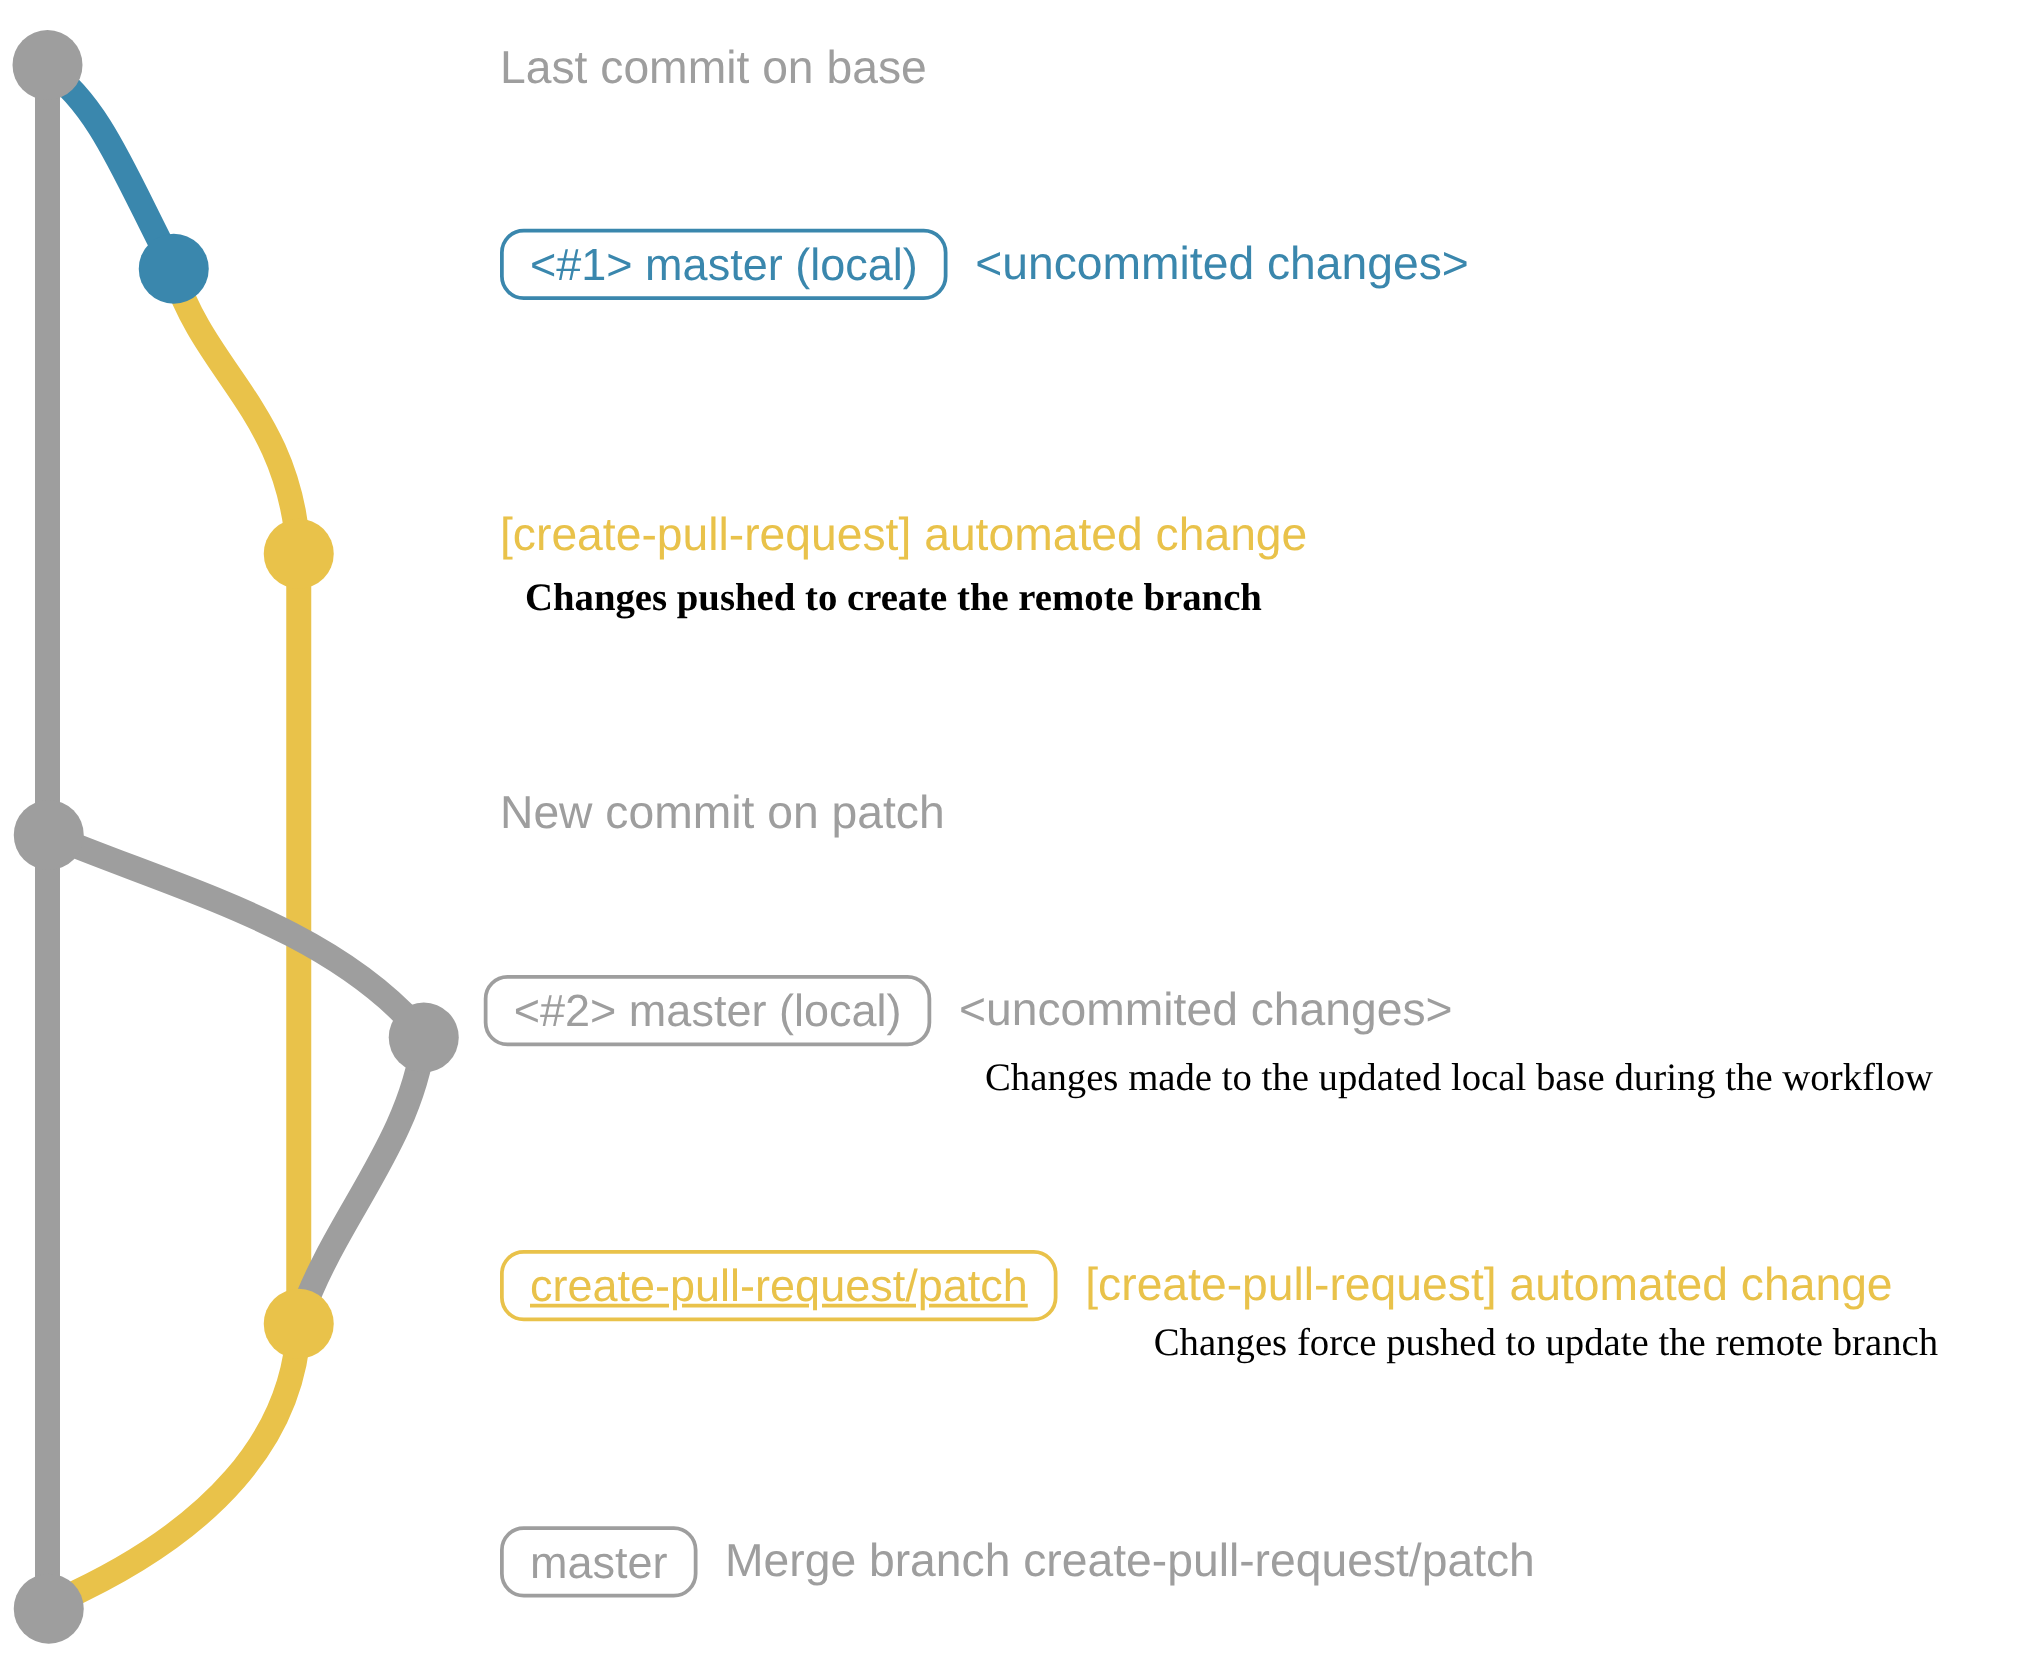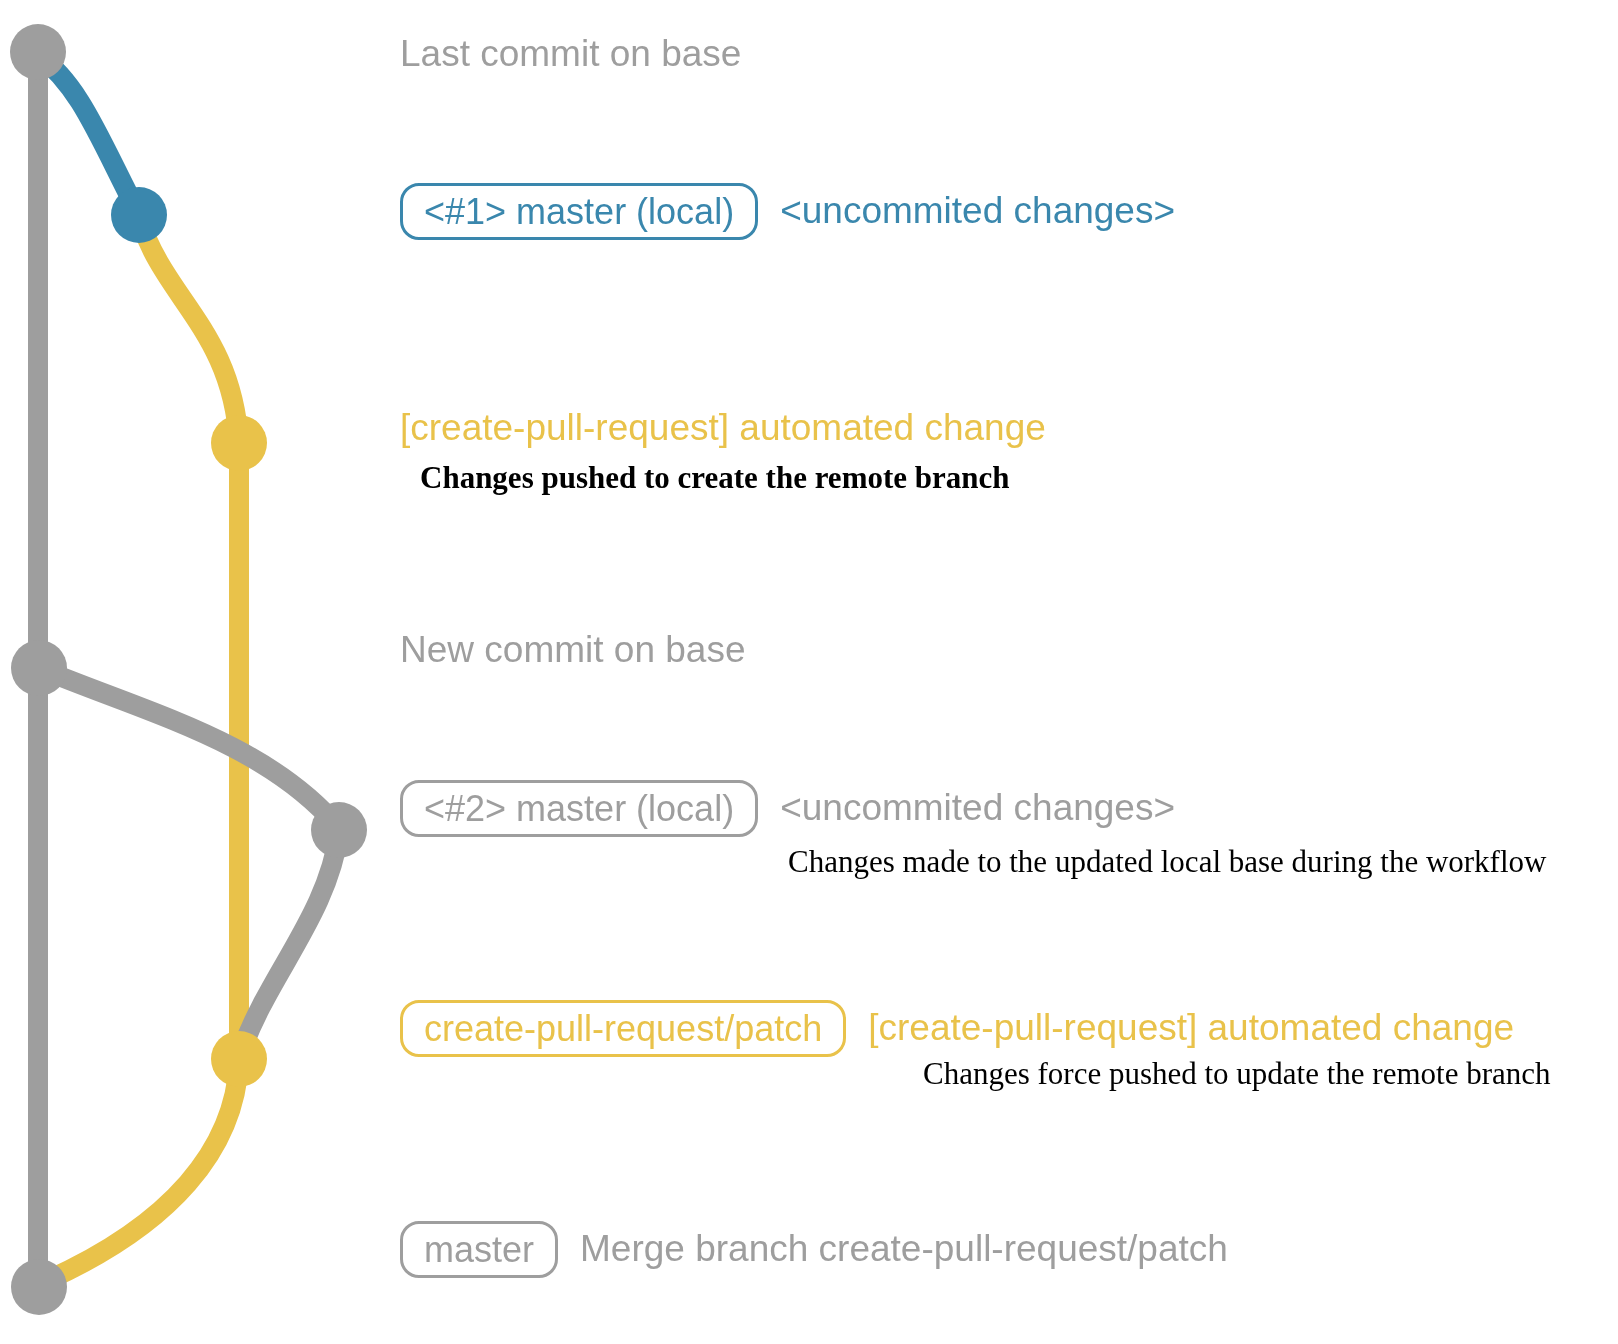--- a/index.html
+++ b/index.html
@@ -60,21 +60,21 @@
     height: 57px;
     padding: 0 21px;
     border-radius: 19px;
     border: 3px solid;
     font-family: "Liberation Sans", sans-serif;
     font-size: 36px;
     background: transparent;
   }
   .badge-blue   { border-color: var(--color-blue, #3a87ad);   color: var(--color-blue, #3a87ad); }
   .badge-gray   { border-color: var(--color-gray, #9e9e9e);   color: var(--color-gray, #9e9e9e); }
-  .badge-yellow { border-color: var(--color-yellow, #e9c24a); color: var(--color-yellow, #e9c24a); }
+  .badge-yellow { border-color: var(--color-yellow, #e9c24a); color: var(--color-yellow, #e9c24a); text-decoration: underline; }
 </style>
 </head>
 <body>
 
 <div class="canvas">
 
   <svg class="graph" width="430" height="1344" viewBox="0 0 430 1344">
 
     <path class="stroke-gray" d="M 38 52 L 38 1287"></path>
 
@@ -99,23 +99,23 @@
   <div class="ann sans-heading gray-text" style="left:400px; top:33px;">Last commit on base</div>
 
   <div class="ann badge-row" style="left:400px; top:183px;">
     <span class="badge badge-blue">&lt;#1&gt; master (local)</span>
     <span class="sans-heading blue-text">&lt;uncommited changes&gt;</span>
   </div>
 
   <div class="ann sans-heading yellow-text" style="left:400px; top:407px;">[create-pull-request] automated change</div>
   <div class="ann serif-desc" style="left:420px; top:460px;font-weight:bold;">Changes pushed to create the remote branch</div>
 
-  <div class="ann sans-heading gray-text" style="left:400px; top:629px;">New commit on base</div>
+  <div class="ann sans-heading gray-text" style="left:400px; top:629px;">New commit on patch</div>
 
-  <div class="ann badge-row" style="left:400px; top:780px;">
+  <div class="ann badge-row" style="left:387px; top:780px;">
     <span class="badge badge-gray">&lt;#2&gt; master (local)</span>
     <span class="sans-heading gray-text">&lt;uncommited changes&gt;</span>
   </div>
   <div class="ann serif-desc" style="left:788px; top:844px;">Changes made to the updated local base during the workflow</div>
 
   <div class="ann badge-row" style="left:400px; top:1000px;">
     <span class="badge badge-yellow">create-pull-request/patch</span>
     <span class="sans-heading yellow-text">[create-pull-request] automated change</span>
   </div>
   <div class="ann serif-desc" style="left:923px; top:1056px;font-family:Liberation Serif, serif;">Changes force pushed to update the remote branch</div>

